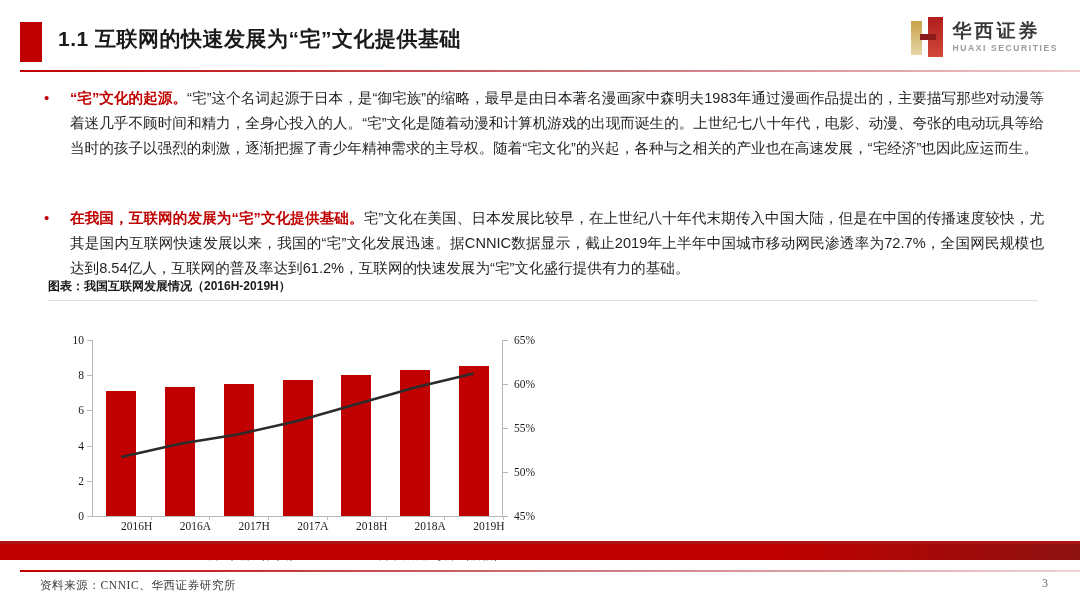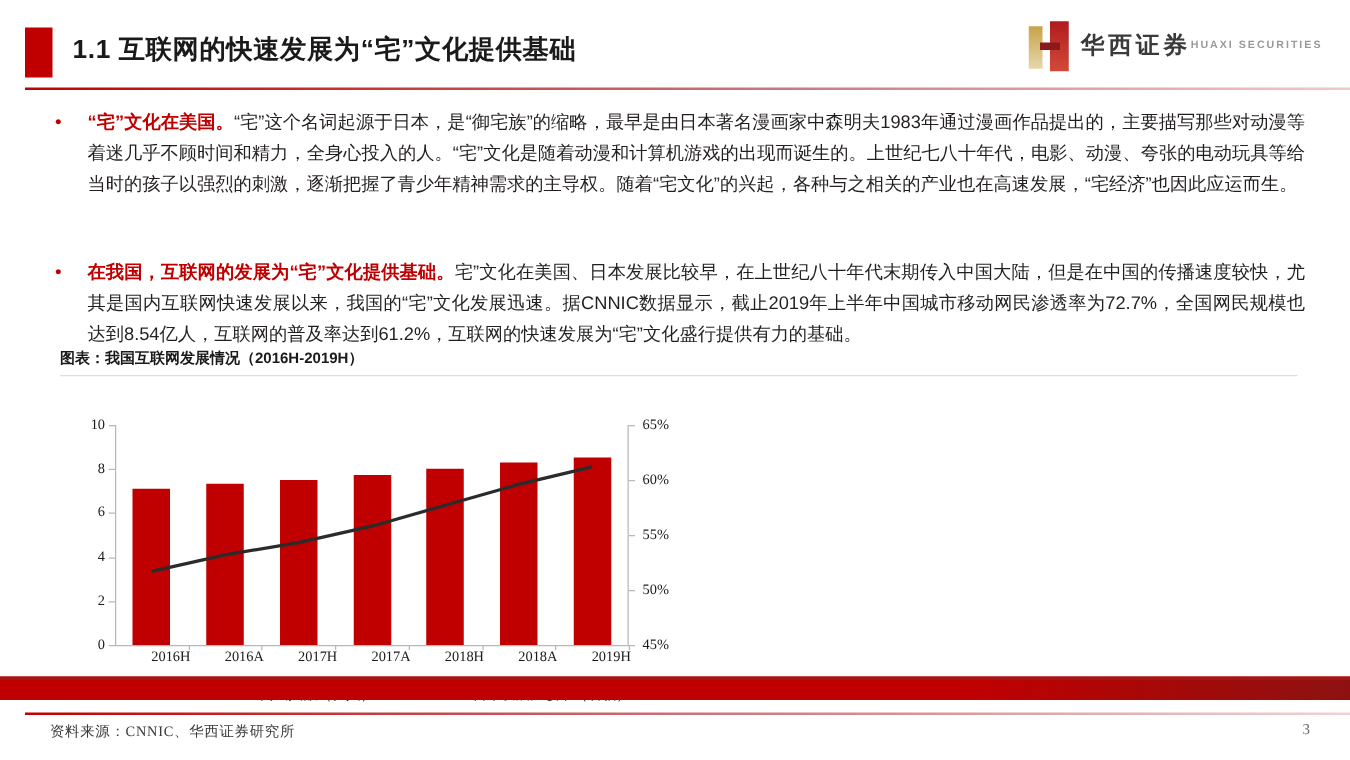--- a/index.html
+++ b/index.html
@@ -26,21 +26,21 @@
   
   .logo{position:absolute;right:22px;top:14px;height:46px;display:flex;align-items:center;}
   .logo-mark{
     width:34px;height:40px;margin-right:8px;position:relative;
   }
   .logo-mark .lm-l{position:absolute;left:0;top:4px;width:11px;height:34px;
      background:linear-gradient(to bottom,#C8A24A,#E6D7A8);}
   .logo-mark .lm-r{position:absolute;left:17px;top:0;width:15px;height:40px;
      background:linear-gradient(to bottom,#B01C1C,#D24A3A);}
   .logo-mark .lm-b{position:absolute;left:9px;top:17px;width:16px;height:6px;background:#8d1a1a;}
-  .logo-txt{display:flex;flex-direction:row;justify-content:center;}
+  .logo-txt{display:flex;flex-direction:column;justify-content:center;}
   .logo-cn{font-size:19px;font-weight:bold;color:#3a3a3a;letter-spacing:3px;line-height:1.05;}
   .logo-en{font-size:8.5px;font-weight:bold;color:#9a9a9a;letter-spacing:1.6px;margin-top:3px;}
 
   
   .bullet-block{position:absolute;}
   .bullet-dot{position:absolute;left:0;top:4px;color:#C00000;font-size:15px;line-height:1;}
   .bullet-text{
     margin-left:26px;font-size:14.6px;line-height:25px;color:#231f20;
     text-align:justify;
   }
@@ -107,21 +107,21 @@
     </div>
     <div class="logo-txt">
       <div class="logo-cn">华西证券</div>
       <div class="logo-en">HUAXI SECURITIES</div>
     </div>
   </div>
 
   <div class="bullet-block" id="para1">
     <span class="bullet-dot">•</span>
     <div class="bullet-text">
-      <span class="lead">“宅”文化在美国。</span><span>“宅”这个名词起源于日本，是“御宅族”的缩略，最早是由日本著名漫画家中森明夫1983年通过漫画作品提出的，主要描写那些对动漫等着迷几乎不顾时间和精力，全身心投入的人。“宅”文化是随着动漫和计算机游戏的出现而诞生的。上世纪七八十年代，电影、动漫、夸张的电动玩具等给当时的孩子以强烈的刺激，逐渐把握了青少年精神需求的主导权。随着“宅文化”的兴起，各种与之相关的产业也在高速发展，“宅经济”也因此应运而生。</span>
+      <span class="lead">“宅”文化的起源。</span><span>“宅”这个名词起源于日本，是“御宅族”的缩略，最早是由日本著名漫画家中森明夫1983年通过漫画作品提出的，主要描写那些对动漫等着迷几乎不顾时间和精力，全身心投入的人。“宅”文化是随着动漫和计算机游戏的出现而诞生的。上世纪七八十年代，电影、动漫、夸张的电动玩具等给当时的孩子以强烈的刺激，逐渐把握了青少年精神需求的主导权。随着“宅文化”的兴起，各种与之相关的产业也在高速发展，“宅经济”也因此应运而生。</span>
     </div>
   </div>
 
   <div class="bullet-block" id="para2">
     <span class="bullet-dot">•</span>
     <div class="bullet-text">
       <span class="lead">在我国，互联网的发展为“宅”文化提供基础。</span><span>宅”文化在美国、日本发展比较早，在上世纪八十年代末期传入中国大陆，但是在中国的传播速度较快，尤其是国内互联网快速发展以来，我国的“宅”文化发展迅速。据CNNIC数据显示，截止2019年上半年中国城市移动网民渗透率为72.7%，全国网民规模也达到8.54亿人，互联网的普及率达到61.2%，互联网的快速发展为“宅”文化盛行提供有力的基础。</span>
     </div>
   </div>
 

